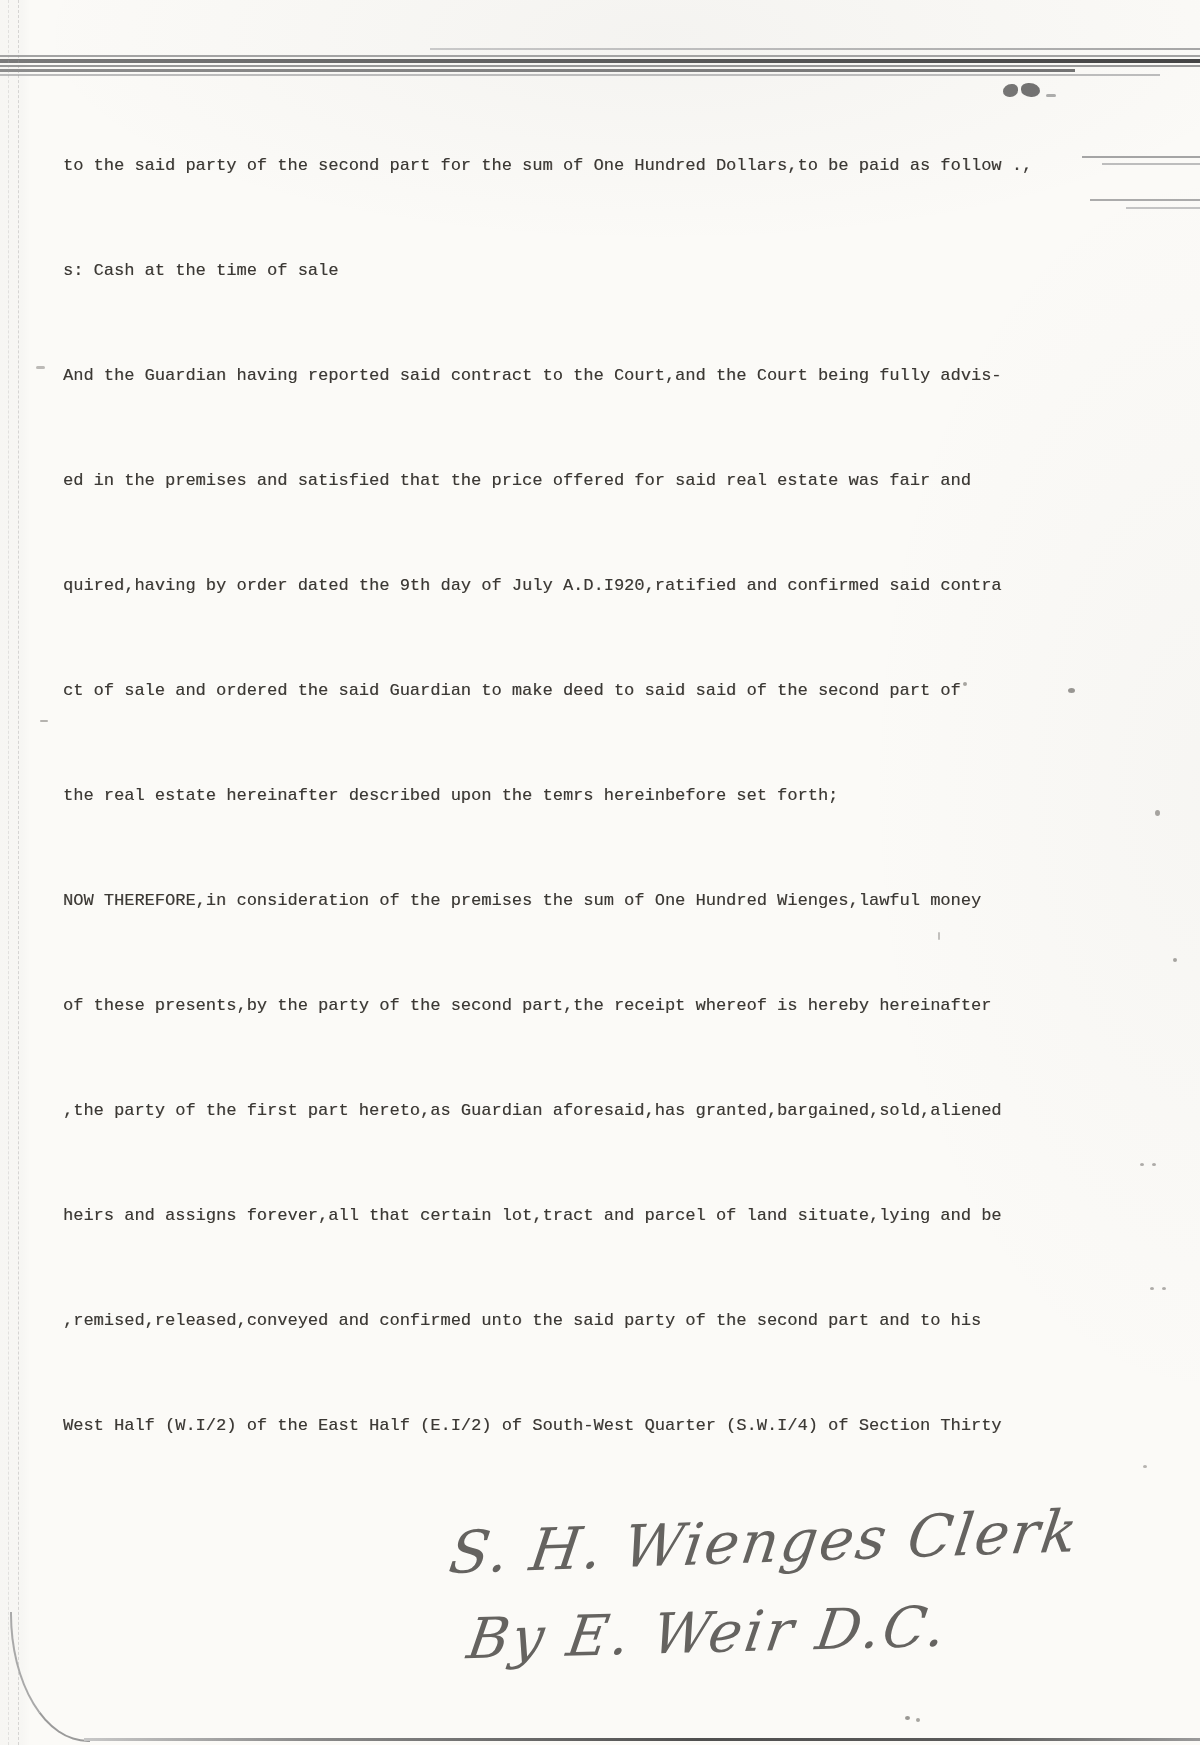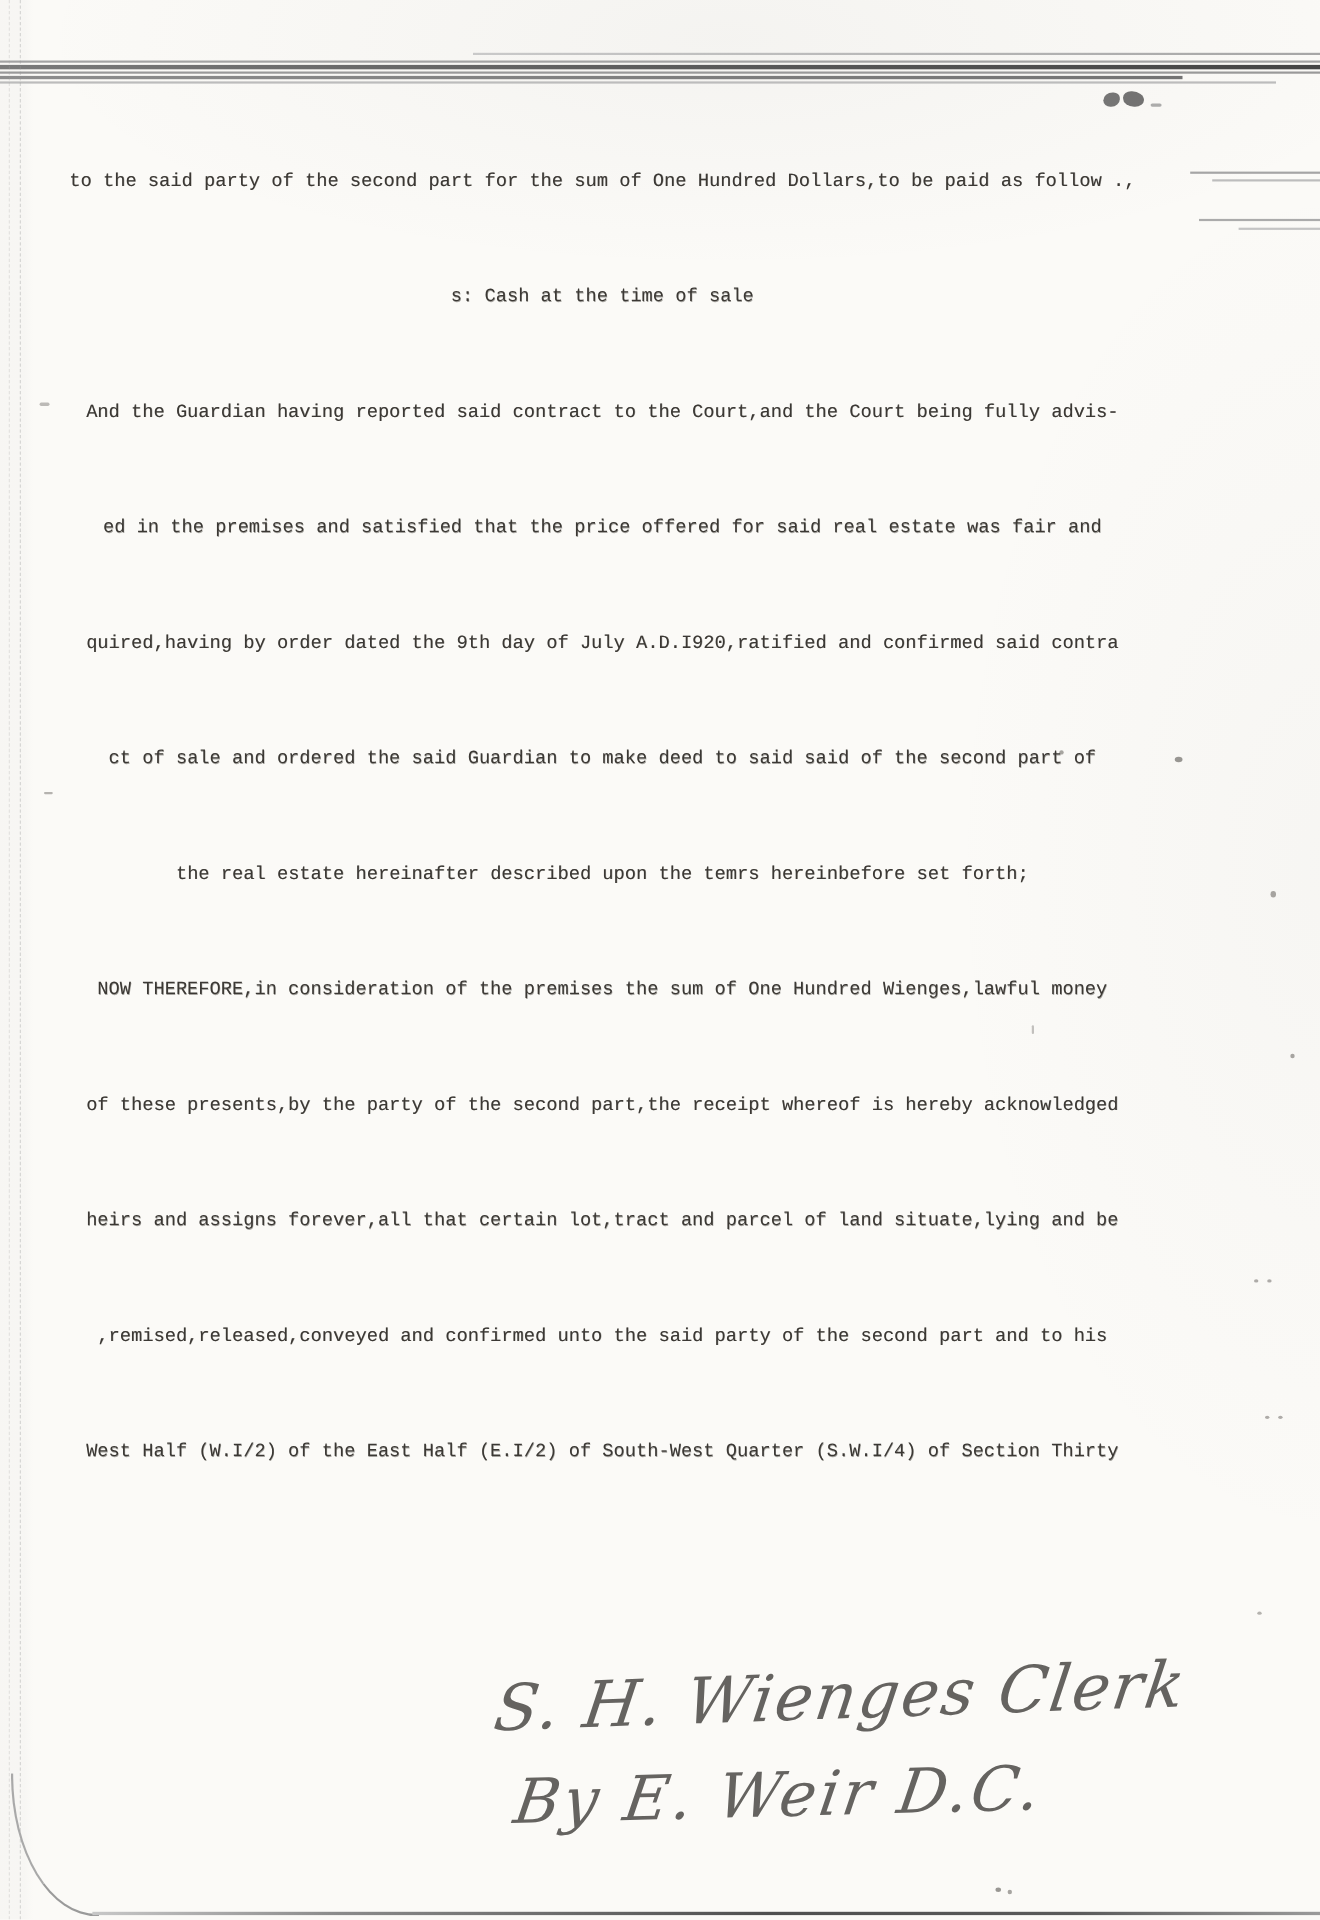--- a/index.html
+++ b/index.html
@@ -16,21 +16,21 @@
       radial-gradient(900px 300px at 55% 2%, rgba(120,120,120,.05), transparent 70%),
       radial-gradient(500px 900px at 101% 45%, rgba(140,140,140,.04), transparent 70%),
       linear-gradient(90deg, rgba(200,200,200,.08) 0 22px, transparent 30px);
   }
   .typed{
     position:absolute;left:63px;top:78px;
     font-size:17px;line-height:35px;white-space:pre;
     color:var(--ink,#3b3834);
     text-shadow:.4px .4px .6px rgba(60,57,52,.45);
   }
-  .typed .ln{height:35px;text-align:center;}
+  .typed .ln{height:35px;}
   .hw{
     position:absolute;font-family:"DejaVu Serif","Liberation Serif",serif;
     font-style:italic;font-weight:400;white-space:pre;
     color:var(--handwriting,#514f4c);opacity:.88;
   }
   .hw1{left:450px;top:1508px;font-size:58px;letter-spacing:2px;transform:rotate(-2deg) skewX(-10deg);}
   .hw2{left:468px;top:1600px;font-size:56px;letter-spacing:3px;transform:rotate(-1.5deg) skewX(-10deg);}
   .art{position:absolute;pointer-events:none;}
   .dash-l{position:absolute;top:0;bottom:0;width:0;border-left:1px dashed rgba(150,150,150,.35);}
   .corner{
@@ -81,21 +81,22 @@
 
   <div class="typed">
     <div class="ln">to the said party of the second part for the sum of One Hundred Dollars,to be paid as follow .,</div>
     <div class="ln">s: Cash at the time of sale</div>
     <div class="ln">And the Guardian having reported said contract to the Court,and the Court being fully advis-</div>
     <div class="ln">ed in the premises and satisfied that the price offered for said real estate was fair and</div>
     <div class="ln">quired,having by order dated the 9th day of July A.D.I920,ratified and confirmed said contra</div>
     <div class="ln">ct of sale and ordered the said Guardian to make deed to said said of the second part of</div>
     <div class="ln">the real estate hereinafter described upon the temrs hereinbefore set forth;</div>
     <div class="ln">NOW THEREFORE,in consideration of the premises the sum of One Hundred Wienges,lawful money</div>
-    <div class="ln">of these presents,by the party of the second part,the receipt whereof is hereby acknowledged</div>
+    <div class="ln">of these presents,by the party of the second part,the receipt whereof is hereby hereinafter</div>
+    <div class="ln">,the party of the first part hereto,as Guardian aforesaid,has granted,bargained,sold,aliened</div>
     <div class="ln">heirs and assigns forever,all that certain lot,tract and parcel of land situate,lying and be</div>
     <div class="ln">,remised,released,conveyed and confirmed unto the said party of the second part and to his</div>
     <div class="ln">West Half (W.I/2) of the East Half (E.I/2) of South-West Quarter (S.W.I/4) of Section Thirty</div>
     
     
     
     
     
     
     

